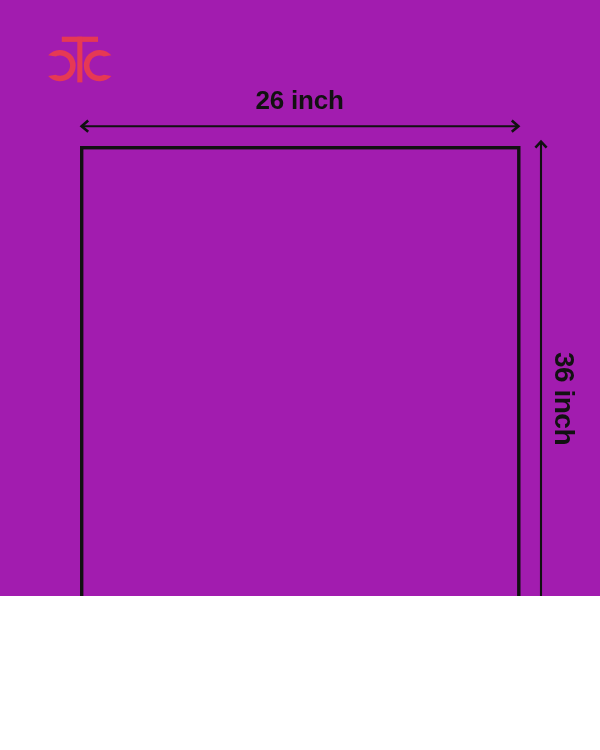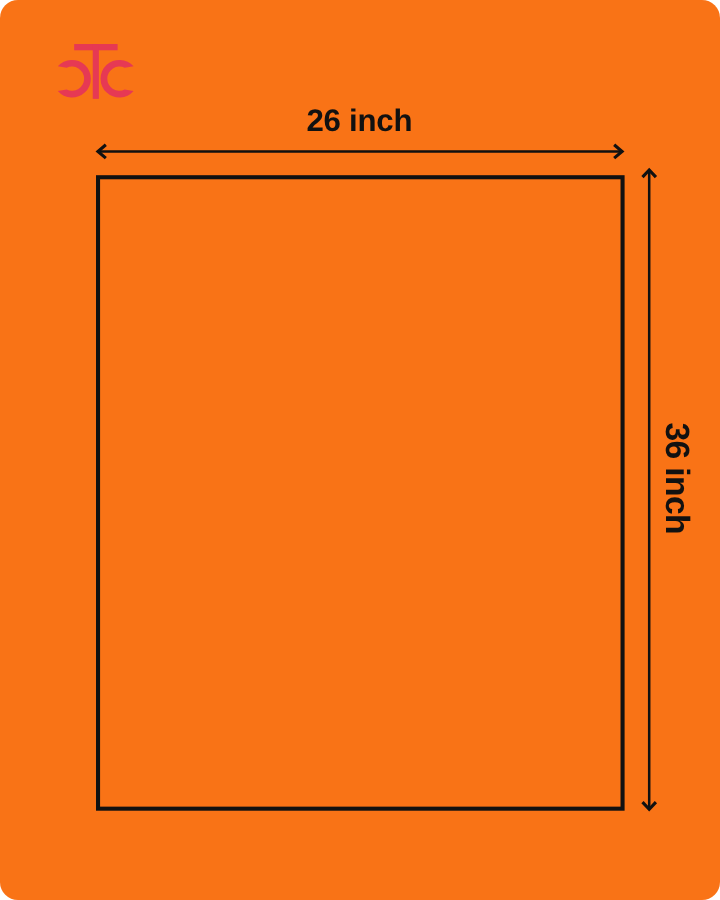--- a/index.html
+++ b/index.html
@@ -1,17 +1,17 @@
 <!DOCTYPE html>
 <html><head>
 <meta charset="utf-8">
 <title>Size chart</title>
 <style>
   html,body{margin:0;padding:0;background:#ffffff;}
-  .page{position:relative;width:600px;height:750px;background:#f97316;overflow:hidden;font-family:"Liberation Sans",sans-serif;border-radius:15px;}
+  .page{position:relative;width:600px;height:596px;background:#a21caf;overflow:hidden;font-family:"Liberation Sans",sans-serif;}
   svg{position:absolute;left:0;top:0;}
 </style>
 </head>
 <body>
 <div class="page">
 <svg width="600" height="750" viewBox="0 0 600 750">
 
   <g fill="#E63954">
 
     <rect x="61.8" y="36.7" width="36.2" height="5.2"></rect>

